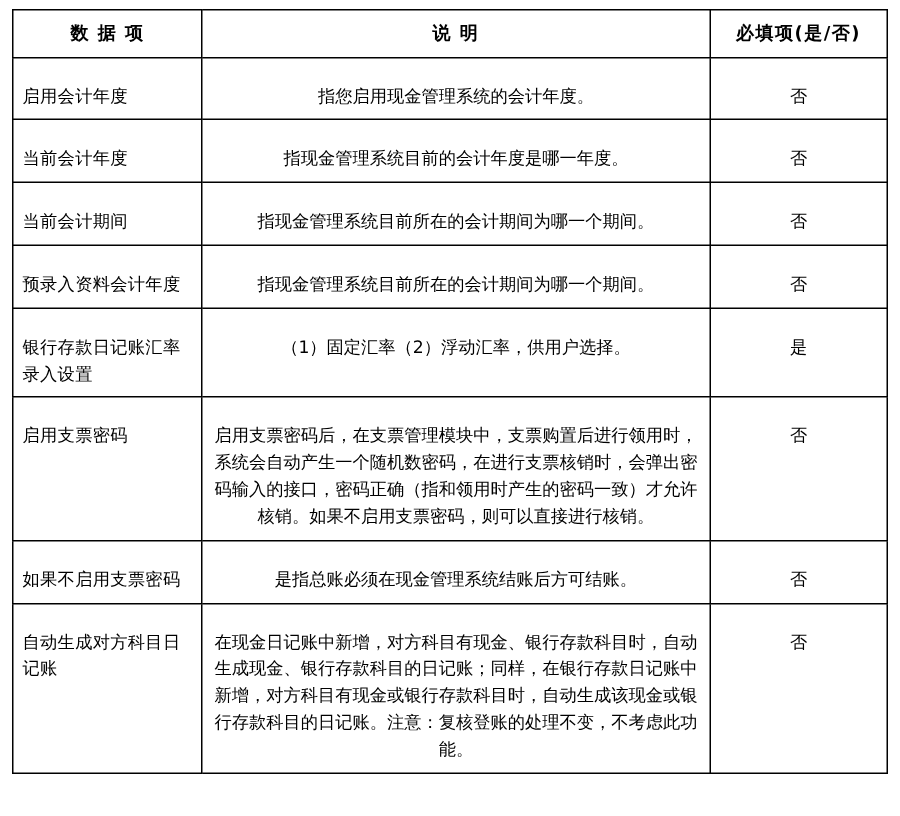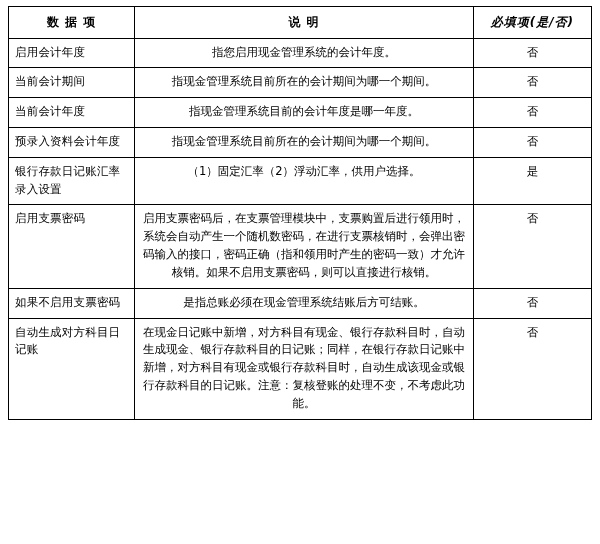--- a/index.html
+++ b/index.html
@@ -25,21 +25,21 @@
     width: 584px;
     table-layout: fixed;
     border: 1px solid #000;
   }
   table.spec th,
   table.spec td {
     border: 1px solid #000;
     vertical-align: top;
     font-size: 11.5px;
     line-height: 1.55;
-    padding: 5px 6px 6px 6px;
+    padding: 17px 6px 6px 6px;
   }
   table.spec th {
     font-weight: bold;
     text-align: center;
     vertical-align: middle;
     padding: 6px 4px;
     font-size: 12px;
     letter-spacing: 1px;
   }
   col.c1 { width: 126px; }
@@ -52,21 +52,21 @@
   }
   td.col-desc {
     text-align: center;
   }
   td.col-req {
     text-align: center;
     vertical-align: top;
   }
   .hdr-item { letter-spacing: 3px; }
   .hdr-desc { letter-spacing: 6px; }
-  .hdr-req  { letter-spacing: 0px; font-style: italic; }
+  .hdr-req  { letter-spacing: 0px; }
 </style>
 </head>
 <body>
 
 <div class="page">
   <table class="spec">
     <colgroup>
       <col class="c1">
       <col class="c2">
       <col class="c3">
@@ -78,27 +78,27 @@
         <th class="hdr-req">必填项(是/否)</th>
       </tr>
     </thead>
     <tbody>
       <tr>
         <td class="col-item">启用会计年度</td>
         <td class="col-desc">指您启用现金管理系统的会计年度。</td>
         <td class="col-req">否</td>
       </tr>
       <tr>
-        <td class="col-item">当前会计期间</td>
-        <td class="col-desc">指现金管理系统目前所在的会计期间为哪一个期间。</td>
+        <td class="col-item">当前会计年度</td>
+        <td class="col-desc">指现金管理系统目前的会计年度是哪一年度。</td>
         <td class="col-req">否</td>
       </tr>
       <tr>
-        <td class="col-item">当前会计年度</td>
-        <td class="col-desc">指现金管理系统目前的会计年度是哪一年度。</td>
+        <td class="col-item">当前会计期间</td>
+        <td class="col-desc">指现金管理系统目前所在的会计期间为哪一个期间。</td>
         <td class="col-req">否</td>
       </tr>
       <tr>
         <td class="col-item">预录入资料会计年度</td>
         <td class="col-desc">指现金管理系统目前所在的会计期间为哪一个期间。</td>
         <td class="col-req">否</td>
       </tr>
       <tr>
         <td class="col-item">银行存款日记账汇率录入设置</td>
         <td class="col-desc">（1）固定汇率（2）浮动汇率，供用户选择。</td>

